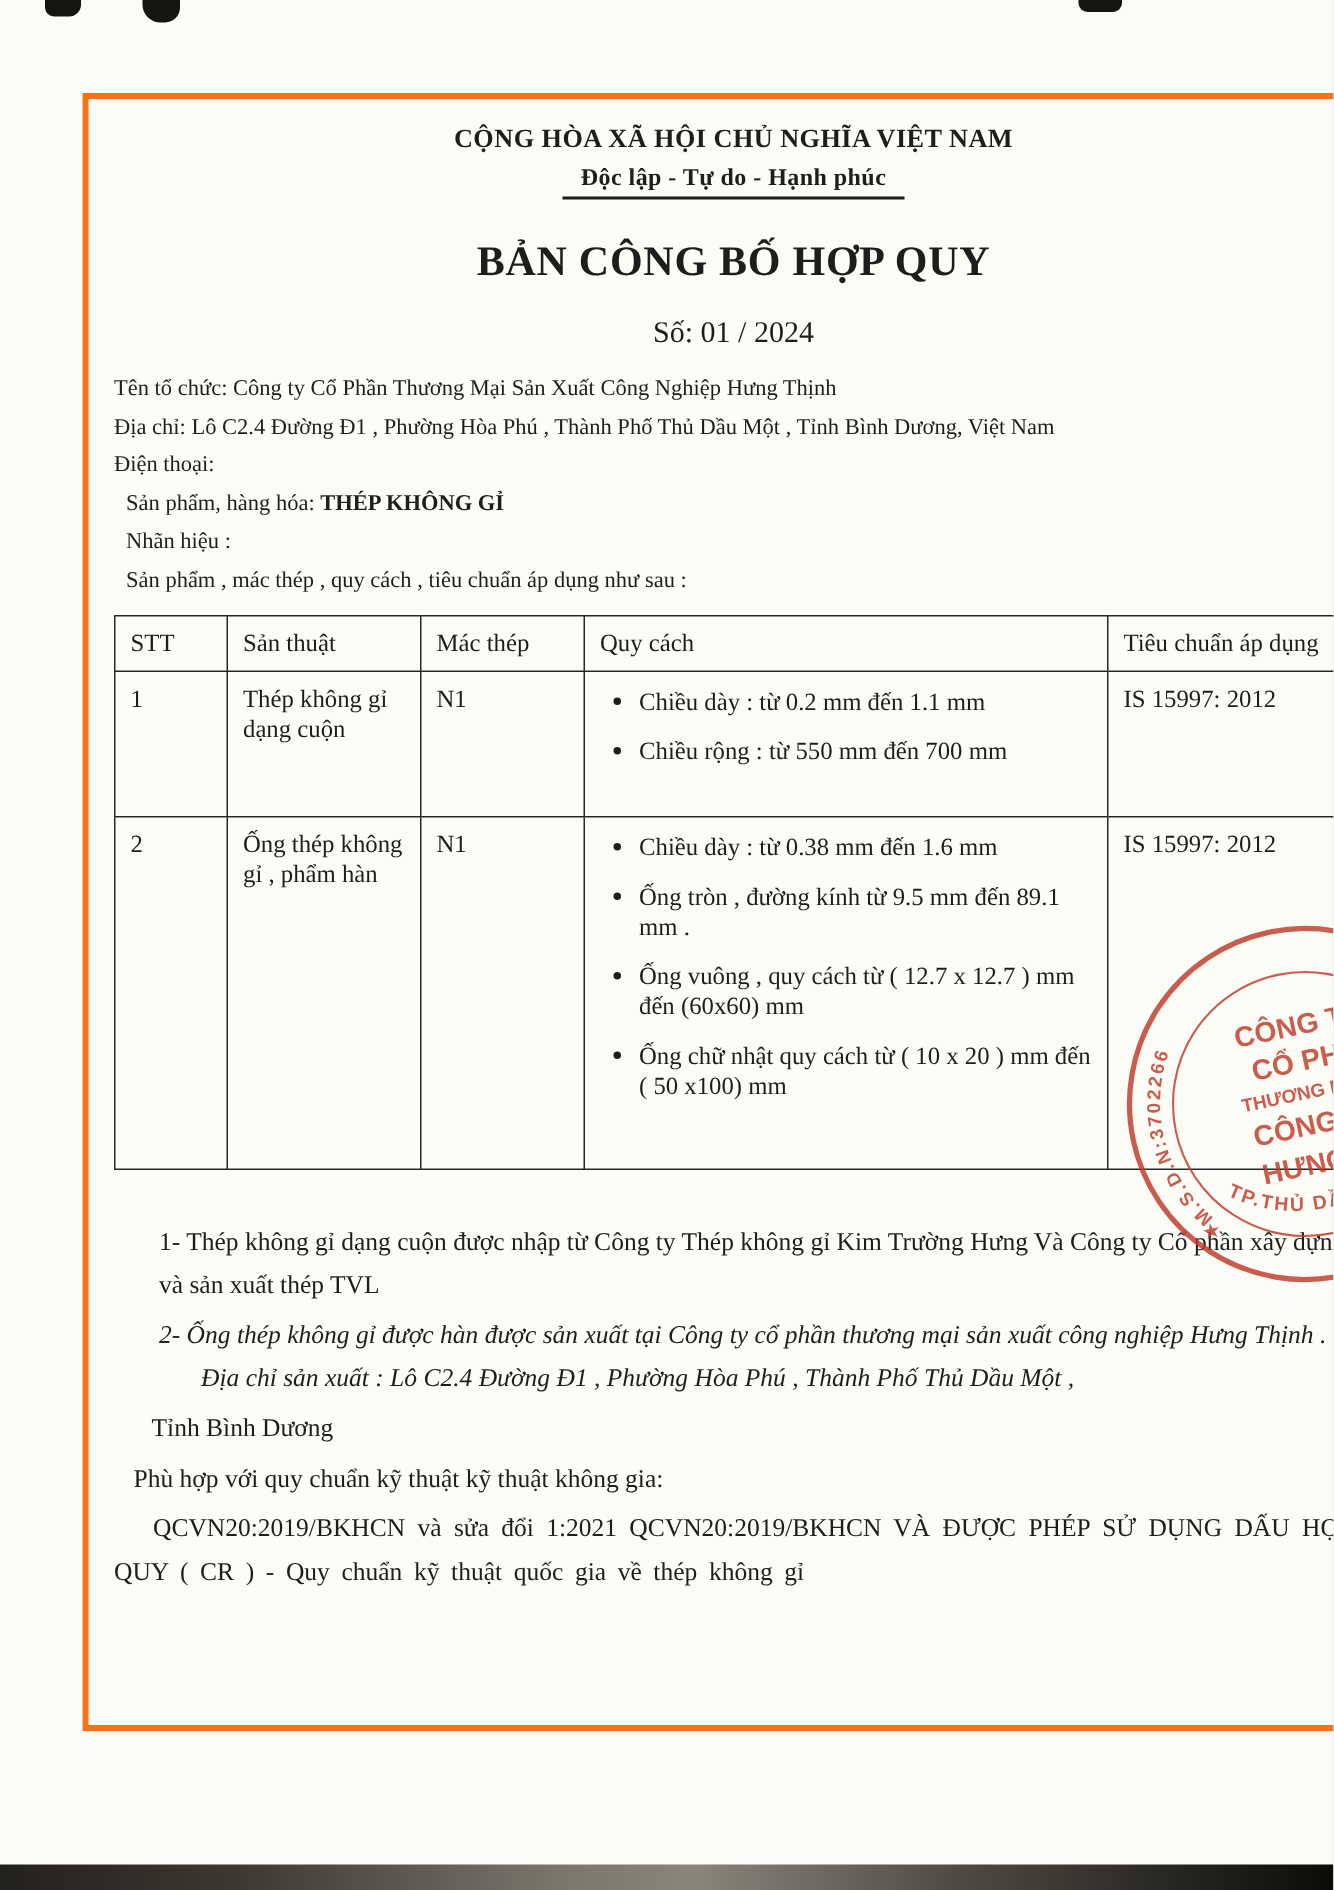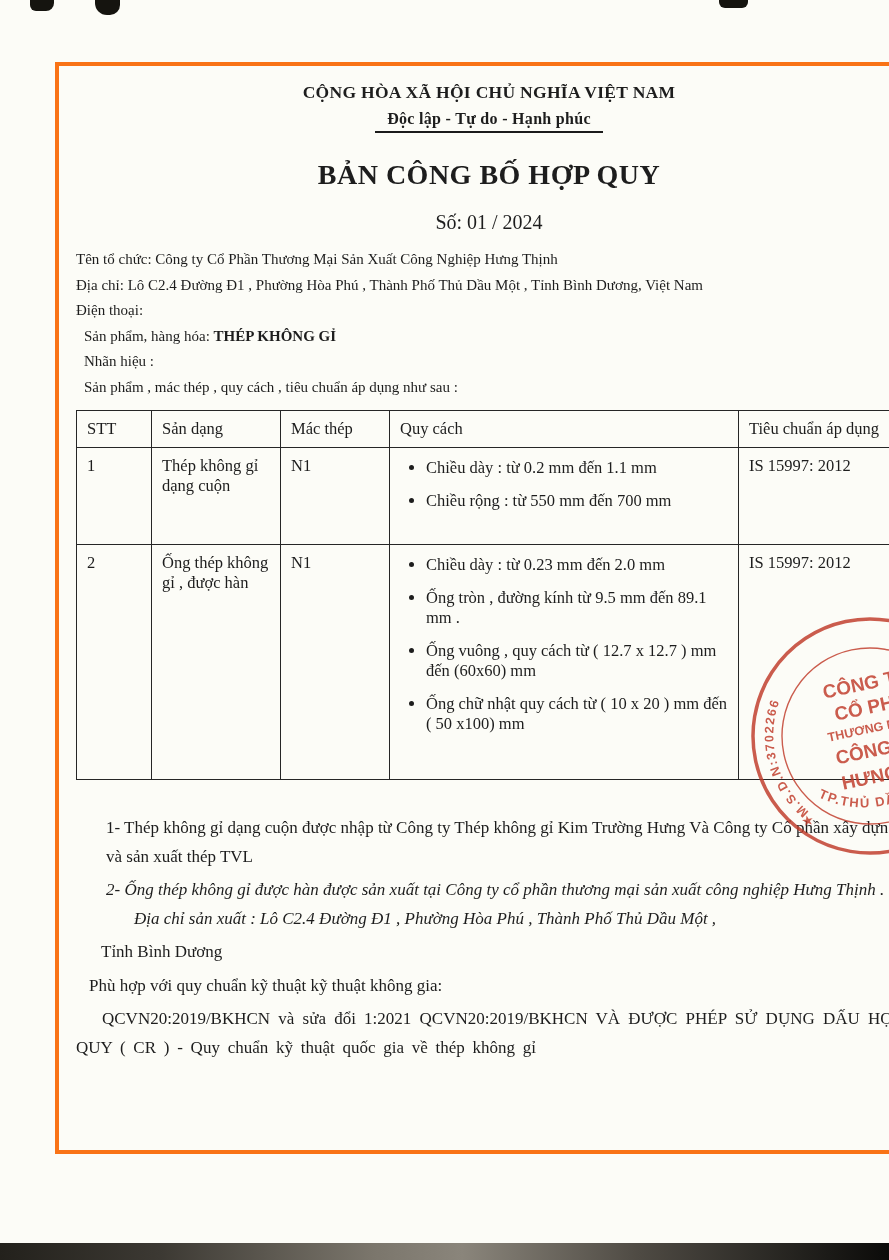--- a/index.html
+++ b/index.html
@@ -90,46 +90,46 @@
       <p>Điện thoại:</p>
       <p class="indent1"><span>Sản phẩm, hàng hóa: </span><b class="product">THÉP KHÔNG GỈ</b></p>
       <p class="indent1">Nhãn hiệu :</p>
       <p class="indent1">Sản phẩm , mác thép , quy cách , tiêu chuẩn áp dụng như sau :</p>
     </div>
 
     <table class="spec">
       <thead>
         <tr>
           <th class="c-stt">STT</th>
-          <th class="c-sp">Sản dạng</th>
+          <th class="c-sp">Sản thuật</th>
           <th class="c-mac">Mác thép</th>
           <th class="c-qc">Quy cách</th>
           <th class="c-std">Tiêu chuẩn áp dụng</th>
         </tr>
       </thead>
       <tbody>
         <tr class="row1">
           <td class="c-stt">1</td>
           <td class="c-sp">Thép không gỉ dạng cuộn</td>
           <td class="c-mac">N1</td>
           <td class="c-qc">
             <ul class="specs">
               <li>Chiều dày : từ 0.2 mm đến 1.1 mm</li>
               <li>Chiều rộng : từ 550 mm đến 700 mm</li>
             </ul>
           </td>
           <td class="c-std">IS 15997: 2012</td>
         </tr>
         <tr class="row2">
           <td class="c-stt">2</td>
-          <td class="c-sp">Ống thép không gỉ , được hàn</td>
+          <td class="c-sp">Ống thép không gỉ , phẩm hàn</td>
           <td class="c-mac">N1</td>
           <td class="c-qc">
             <ul class="specs">
-              <li>Chiều dày : từ 0.23 mm đến 2.0 mm</li>
+              <li>Chiều dày : từ 0.38 mm đến 1.6 mm</li>
               <li>Ống tròn , đường kính từ 9.5 mm đến 89.1 mm .</li>
               <li>Ống vuông , quy cách từ ( 12.7 x 12.7 ) mm đến (60x60) mm</li>
               <li>Ống chữ nhật quy cách từ ( 10 x 20 ) mm đến ( 50 x100) mm</li>
             </ul>
           </td>
           <td class="c-std">IS 15997: 2012</td>
         </tr>
       </tbody>
     </table>
 

